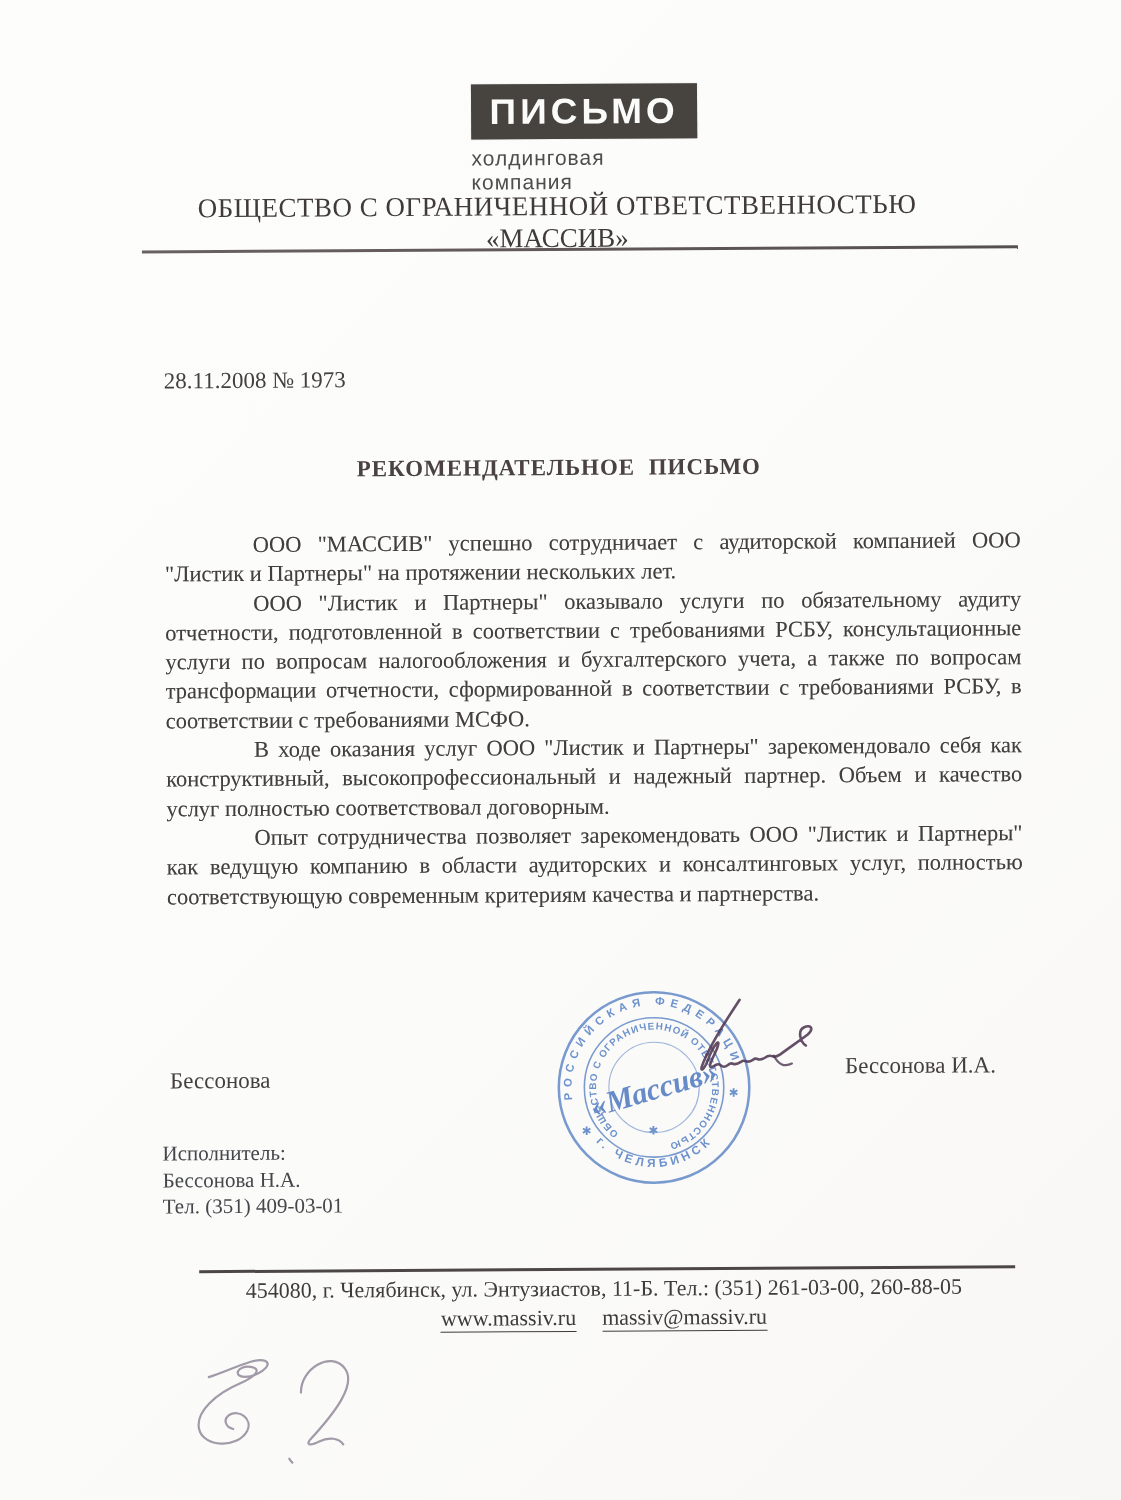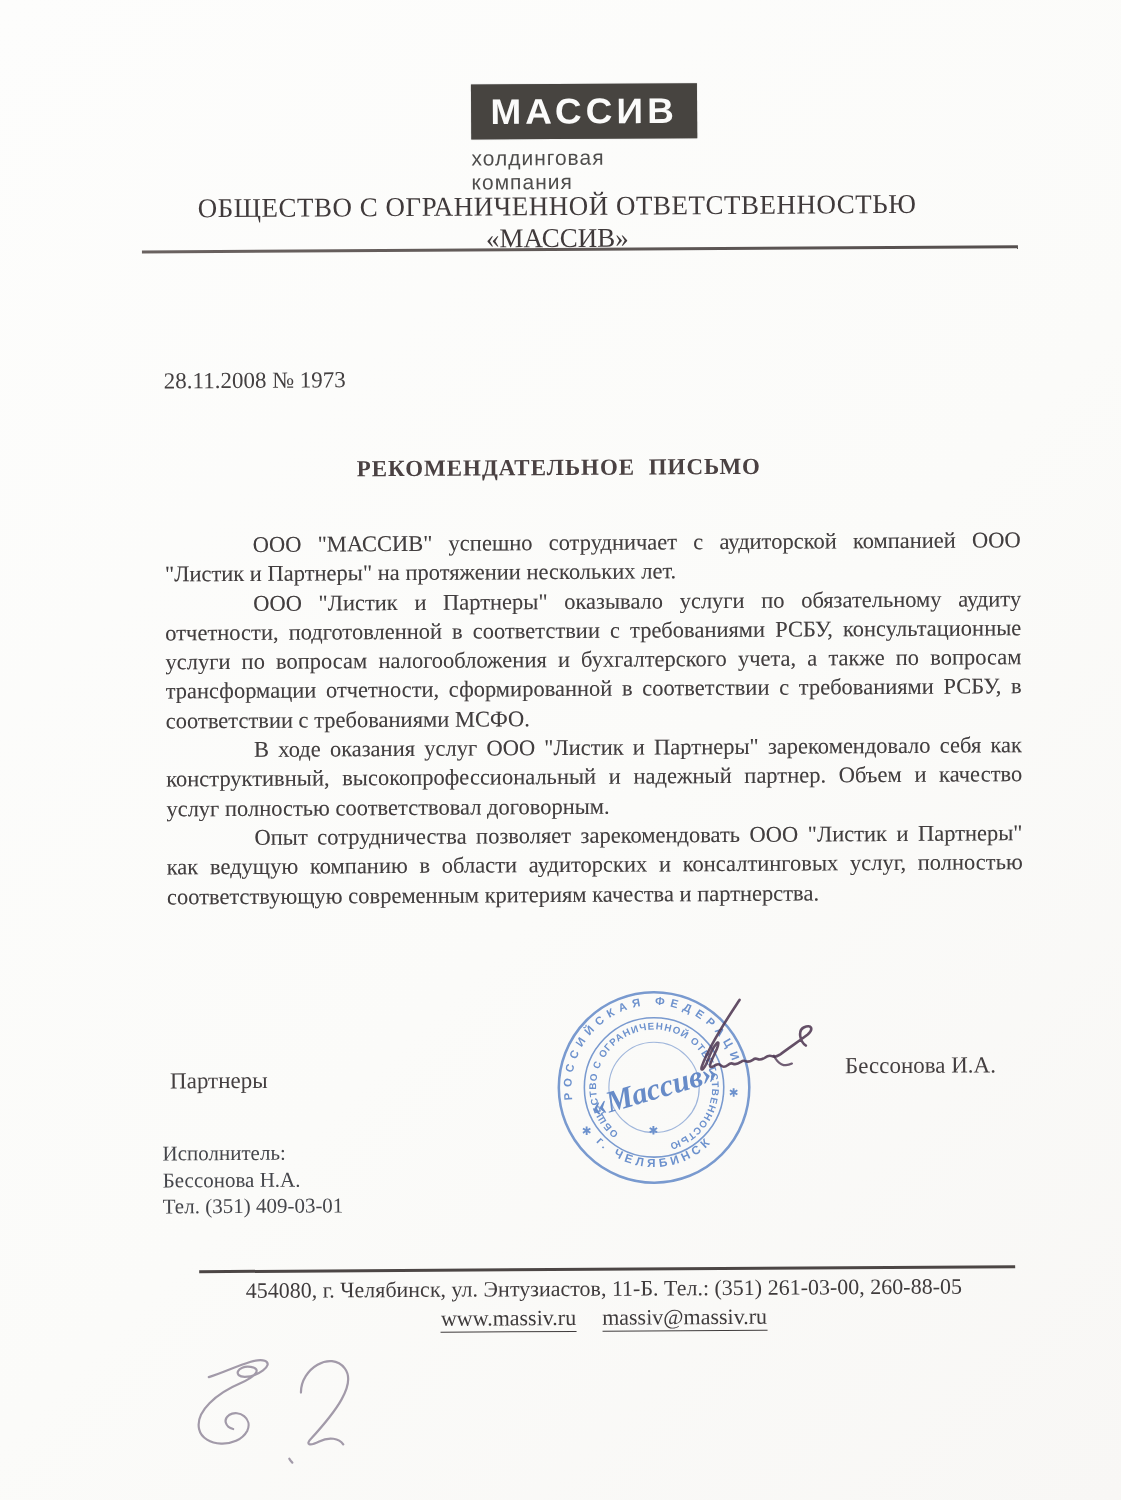--- a/index.html
+++ b/index.html
@@ -70,41 +70,41 @@
   .pencil-mark{position:absolute;top:1345px;left:185px;width:200px;height:130px;}
 </style>
 </head>
 <body>
 
 <div class="page">
   <div class="tilt">
 
     <div class="logo-block">
       <div class="logo-box">
-        <span class="logo-text">МАССИВ</span>
+        <span class="logo-text">ПИСЬМО</span>
       </div>
       <div class="logo-tagline">холдинговая компания</div>
     </div>
 
     <div class="org-line1">ОБЩЕСТВО С ОГРАНИЧЕННОЙ ОТВЕТСТВЕННОСТЬЮ</div>
     <div class="org-line2">«МАССИВ»</div>
     <div class="rule-top"></div>
 
     <div class="date-line">28.11.2008 № 1973</div>
 
     <div class="doc-title">РЕКОМЕНДАТЕЛЬНОЕ  ПИСЬМО</div>
 
     <div class="body-text">
       <p>ООО  "МАССИВ"  успешно  сотрудничает  с  аудиторской  компанией  ООО "Листик и Партнеры" на протяжении нескольких лет.</p>
       <p>ООО "Листик и Партнеры" оказывало услуги по обязательному аудиту отчетности, подготовленной в соответствии с требованиями РСБУ, консультационные услуги по вопросам налогообложения и бухгалтерского учета, а также по вопросам трансформации отчетности, сформированной в соответствии с требованиями РСБУ, в соответствии с требованиями МСФО.</p>
       <p>В ходе оказания услуг ООО "Листик и Партнеры" зарекомендовало себя как конструктивный, высокопрофессиональный и надежный партнер. Объем и качество услуг полностью соответствовал договорным.</p>
       <p>Опыт сотрудничества позволяет зарекомендовать ООО "Листик и Партнеры" как ведущую компанию в области аудиторских и консалтинговых услуг, полностью соответствующую современным критериям качества и партнерства.</p>
     </div>
 
-    <div class="sig-role">Партнеры</div>
+    <div class="sig-role">Бессонова</div>
     <div class="sig-name">Бессонова И.А.</div>
 
     <svg class="stamp" viewBox="0 0 220 220">
       <g fill="none" stroke="#6f92cc">
         <circle cx="110" cy="110" r="97" stroke-width="2.6"></circle>
         <circle cx="110" cy="110" r="71" stroke-width="1.6"></circle>
         <circle cx="110" cy="110" r="46" stroke-width="1.2" opacity=".7"></circle>
       </g>
 
       <defs>

